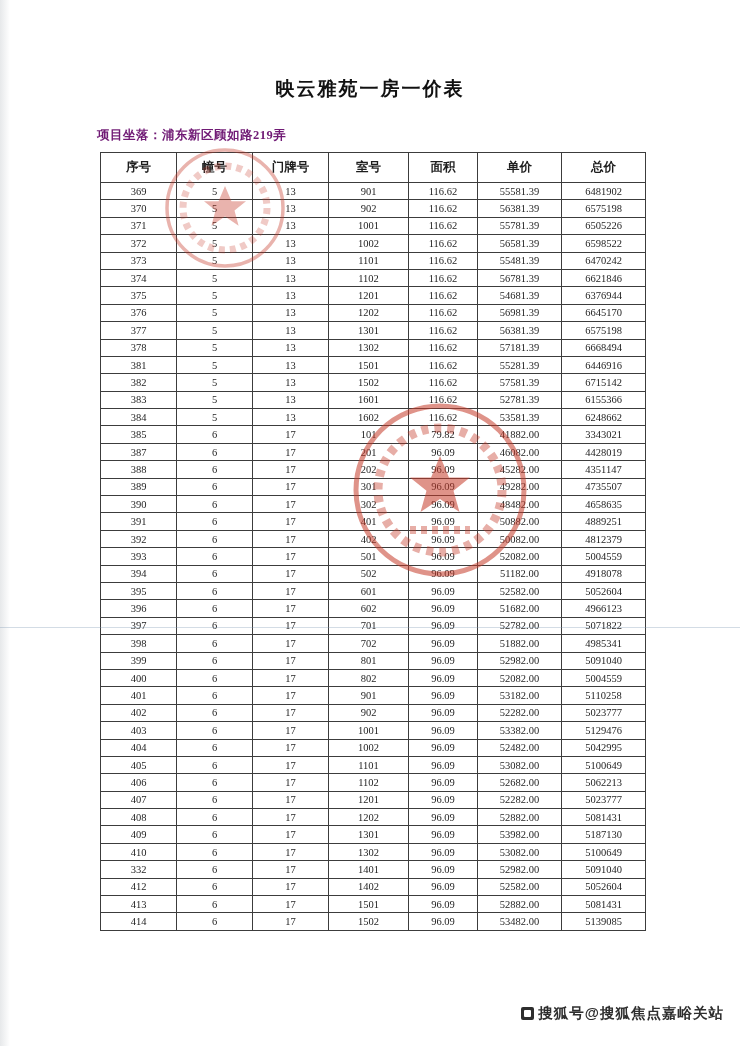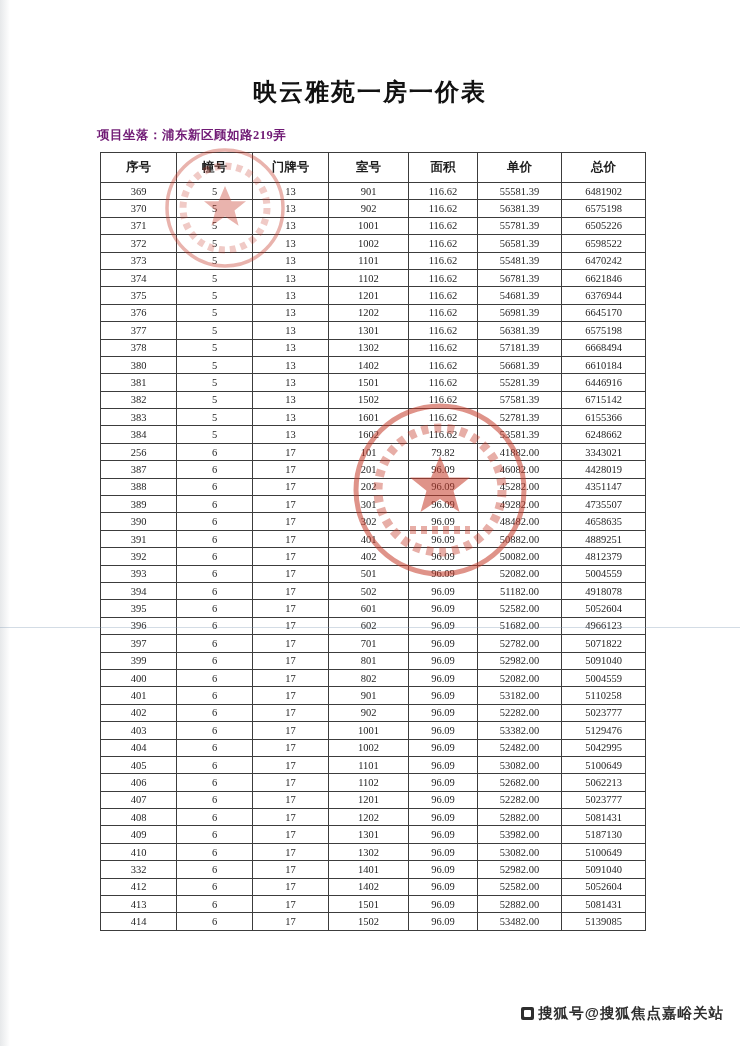--- a/index.html
+++ b/index.html
@@ -10,21 +10,21 @@
     position:relative;overflow:hidden;
   }
   .page{position:absolute;inset:0;background:#fff;}
   
   .edge-shade{position:absolute;left:0;top:0;width:10px;height:1046px;
     background:linear-gradient(to right,rgba(120,130,140,.18),rgba(120,130,140,0));}
   .scan-line{position:absolute;left:0;top:627px;width:740px;height:1px;
     background:rgba(130,155,180,.35);}
   .doc-title{
     position:absolute;top:76px;left:0;width:740px;
-    text-align:center;font-size:24px;font-weight:bold;color:#111;
+    text-align:center;font-size:19px;font-weight:bold;color:#111;
     letter-spacing:2px;
   }
   .location-line{
     position:absolute;top:127px;left:97px;
     font-size:12.5px;font-weight:bold;color:#701a75;letter-spacing:.5px;
   }
   .price-table{
     position:absolute;top:152px;left:100px;
     border-collapse:collapse;table-layout:fixed;width:545px;
     background:transparent;
@@ -172,29 +172,20 @@
         <tr>
           <td>378</td>
           <td>5</td>
           <td>13</td>
           <td>1302</td>
           <td>116.62</td>
           <td>57181.39</td>
           <td>6668494</td>
         </tr>
         <tr>
-          <td>380</td>
-          <td>5</td>
-          <td>13</td>
-          <td>1402</td>
-          <td>116.62</td>
-          <td>56681.39</td>
-          <td>6610184</td>
-        </tr>
-        <tr>
           <td>381</td>
           <td>5</td>
           <td>13</td>
           <td>1501</td>
           <td>116.62</td>
           <td>55281.39</td>
           <td>6446916</td>
         </tr>
         <tr>
           <td>382</td>
@@ -217,21 +208,21 @@
         <tr>
           <td>384</td>
           <td>5</td>
           <td>13</td>
           <td>1602</td>
           <td>116.62</td>
           <td>53581.39</td>
           <td>6248662</td>
         </tr>
         <tr>
-          <td>256</td>
+          <td>385</td>
           <td>6</td>
           <td>17</td>
           <td>101</td>
           <td>79.82</td>
           <td>41882.00</td>
           <td>3343021</td>
         </tr>
         <tr>
           <td>387</td>
           <td>6</td>
@@ -323,20 +314,29 @@
           <td>4966123</td>
         </tr>
         <tr>
           <td>397</td>
           <td>6</td>
           <td>17</td>
           <td>701</td>
           <td>96.09</td>
           <td>52782.00</td>
           <td>5071822</td>
+        </tr>
+        <tr>
+          <td>398</td>
+          <td>6</td>
+          <td>17</td>
+          <td>702</td>
+          <td>96.09</td>
+          <td>51882.00</td>
+          <td>4985341</td>
         </tr>
         <tr>
           <td>399</td>
           <td>6</td>
           <td>17</td>
           <td>801</td>
           <td>96.09</td>
           <td>52982.00</td>
           <td>5091040</td>
         </tr>

